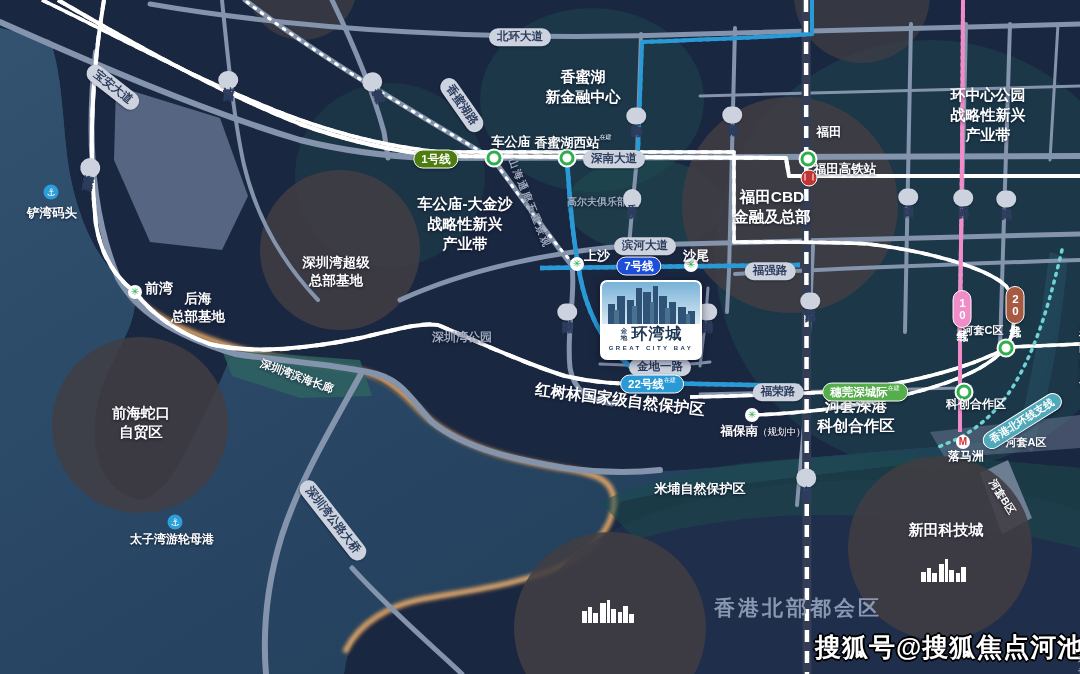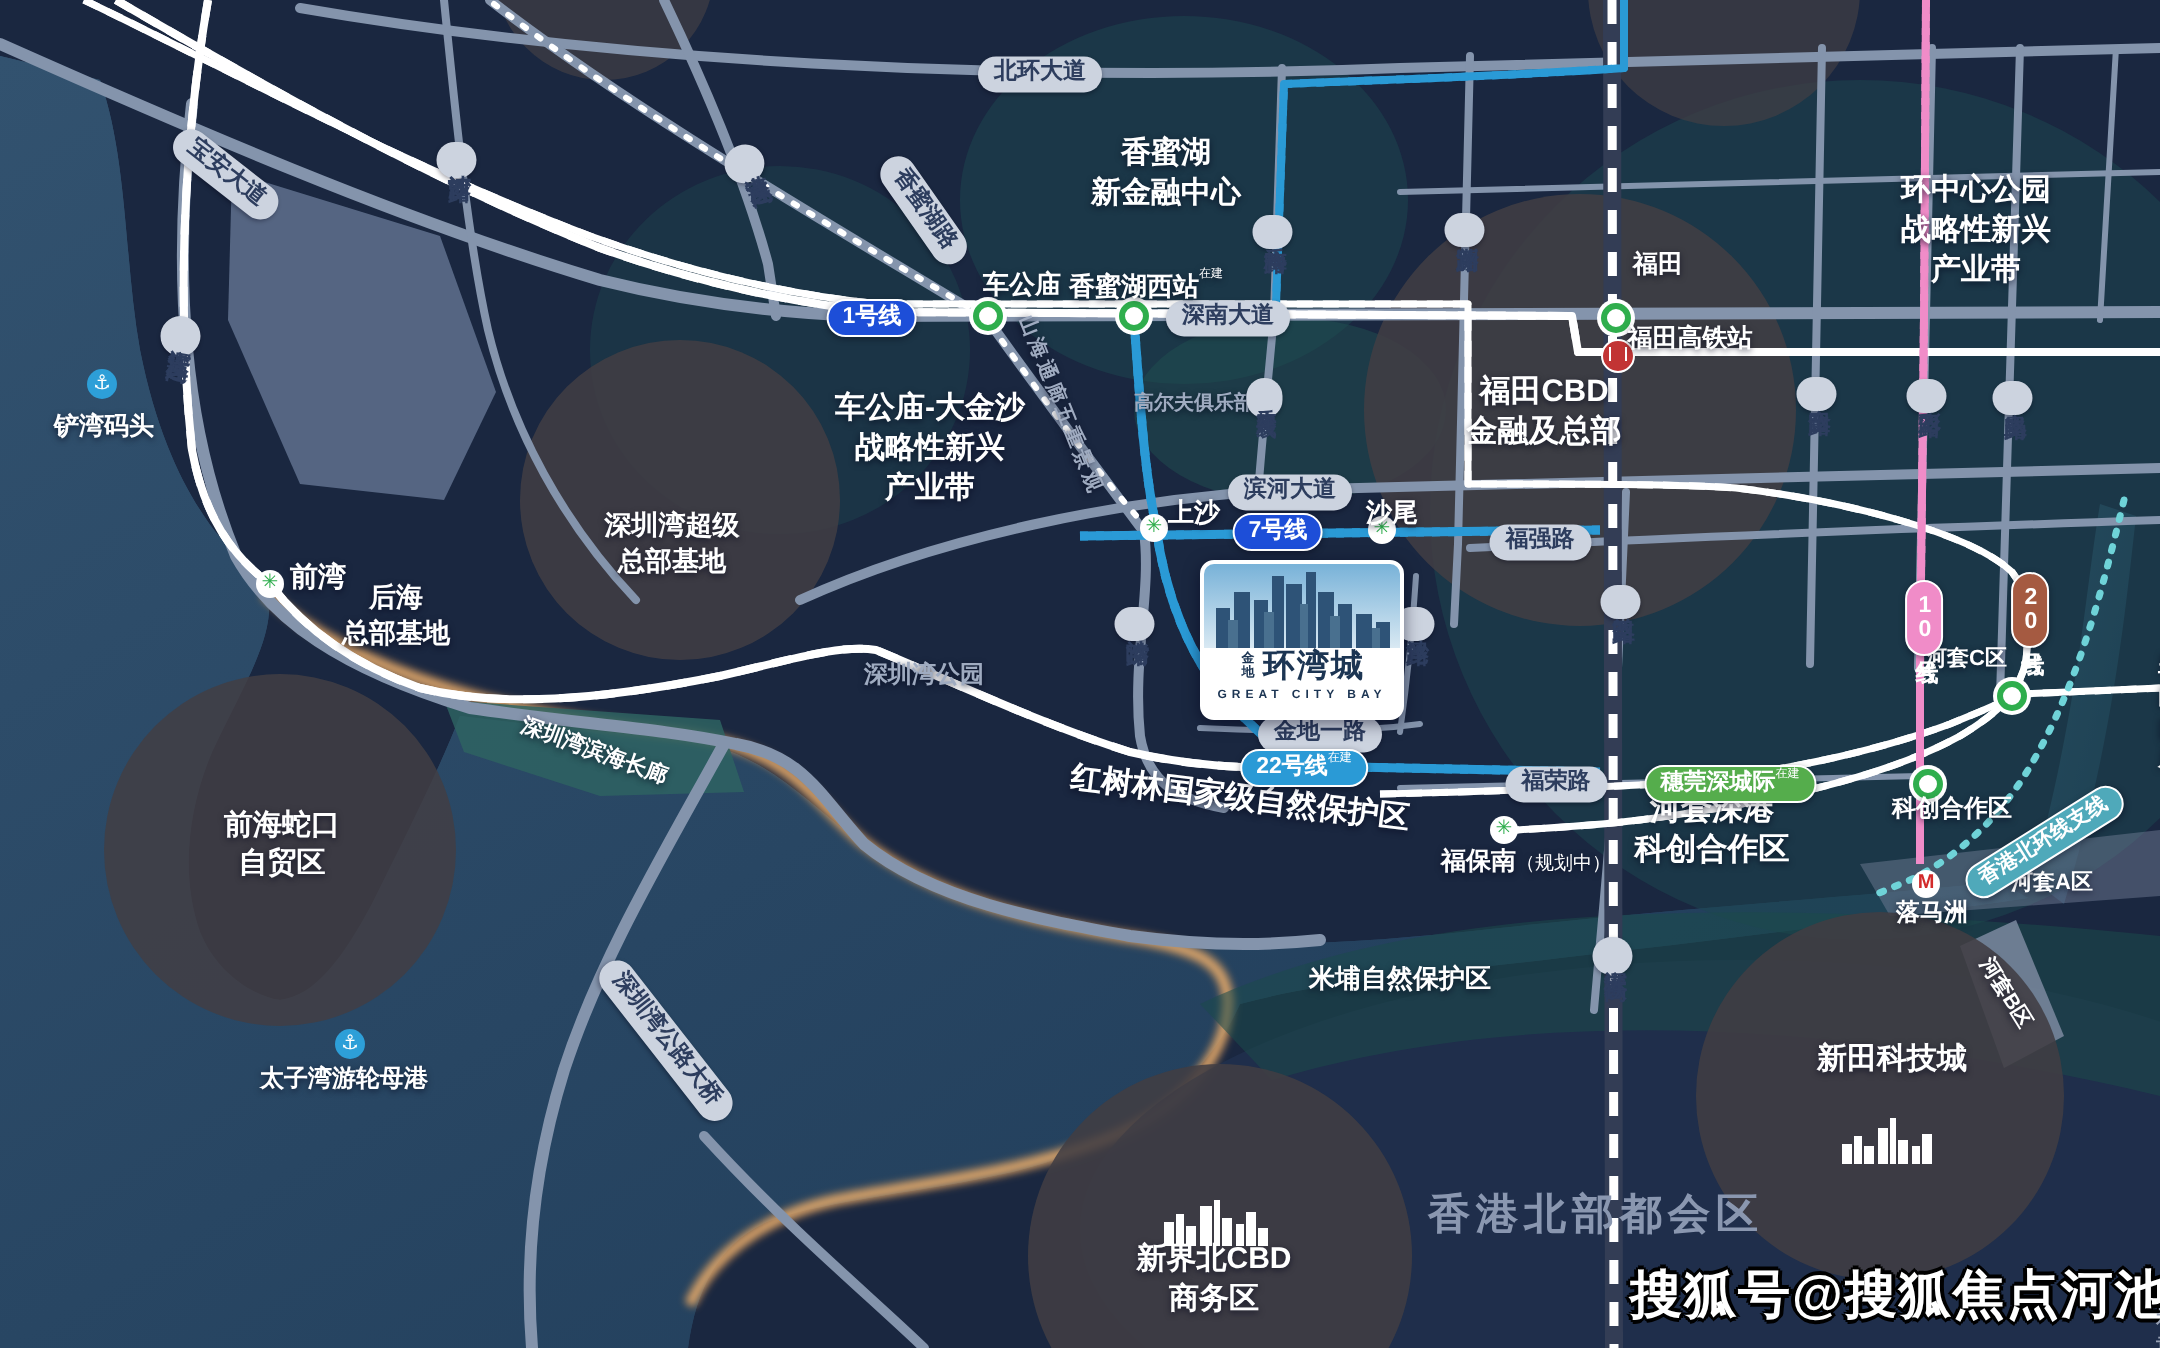--- a/index.html
+++ b/index.html
@@ -180,22 +180,20 @@
   <div class="lbl" style="left:336px;top:272px;font-size:13.5px;">深圳湾超级
 总部基地</div>
   <div class="lbl" style="left:198px;top:308px;font-size:13.5px;">后海
 总部基地</div>
   <div class="lbl" style="left:141px;top:423px;font-size:14.5px;">前海蛇口
 自贸区</div>
   <div class="lbl" style="left:620px;top:400px;font-size:15.5px;transform:translate(-50%,-50%) rotate(7deg);">红树林国家级自然保护区</div>
   <div class="lbl" style="left:856px;top:416px;font-size:15.5px;">河套深港
 科创合作区</div>
   <div class="lbl" style="left:700px;top:489px;font-size:13px;">米埔自然保护区</div>
-  <div class="lbl" style="left:607px;top:640px;font-size:15px;">新界北CBD
-商务区</div>
   <div class="lbl" style="left:946px;top:531px;font-size:15px;font-family:Liberation Serif, serif;">新田科技城</div>
   <div class="lbl" style="left:798px;top:608px;font-size:21px;color:#8a97b0;letter-spacing:3px;text-shadow:none;">香港北部都会区</div>
   <div class="lbl dim" style="left:462px;top:338px;font-size:12px;">深圳湾公园</div>
   <div class="lbl dim" style="left:597px;top:202px;font-size:10px;">高尔夫俱乐部</div>
   <div class="lbl dim" style="left:530px;top:203px;font-size:10px;transform:translate(-50%,-50%) rotate(68deg);letter-spacing:2px;">山海通廊五重景观</div>
   <div class="lbl" style="left:297px;top:376px;font-size:11px;transform:translate(-50%,-50%) rotate(20deg);">深圳湾滨海长廊</div>
   <div class="lbl" style="left:983px;top:330px;font-size:11px;">河套C区</div>
   <div class="lbl" style="left:1026px;top:442px;font-size:11px;">河套A区</div>
   <div class="lbl" style="left:1002px;top:497px;font-size:10.5px;transform:translate(-50%,-50%) rotate(58deg);">河套B区</div>
 
@@ -241,21 +239,21 @@
   <div class="pill" style="left:770px;top:271px;">福强路</div>
   <div class="pill v" style="left:810px;top:301px;">益田路</div>
   <div class="pill" style="left:778px;top:392px;">福荣路</div>
   <div class="pill v" style="left:732px;top:115px;">新洲路</div>
   <div class="pill v" style="left:908px;top:197px;">金田路</div>
   <div class="pill v" style="left:963px;top:198px;">彩田路</div>
   <div class="pill v" style="left:1006px;top:199px;">皇岗路</div>
   <div class="pill" style="left:333px;top:520px;transform:translate(-50%,-50%) rotate(52deg);">深圳湾公路大桥</div>
   <div class="pill v" style="left:806px;top:478px;">广深港高铁</div>
 
-  <div class="badge" style="left:436px;top:159px;background:#1d4ed8;"><span>1号线</span></div>
+  <div class="badge" style="left:436px;top:159px;background:#4d7c0f;"><span>1号线</span></div>
   <div class="badge" style="left:639px;top:266px;background:#1d4ed8;"><span>7号线</span></div>
   <div class="badge" style="left:652px;top:384px;background:#2a9ad6;"><span>22号线</span><span class="tiny-note">在建</span></div>
   <div class="badge v" style="left:962px;top:309px;background:#f08cc8;"><span>10号线</span></div>
   <div class="badge v" style="left:1015px;top:305px;background:#a55a41;"><span>20号线</span></div>
   <div class="badge" style="left:865px;top:392px;background:#55ad4c;"><span>穗莞深城际</span><span class="tiny-note">在建</span></div>
   <div class="badge" style="left:1022px;top:421px;background:#4fa9ba;transform:translate(-50%,-50%) rotate(-32deg);font-size:10.5px;"><span>香港北环线支线</span></div>
 
   <div class="stc" style="left:494px;top:158px;"></div>
   <div class="stc" style="left:567px;top:158px;"></div>
   <div class="stc" style="left:808px;top:159px;"></div>

